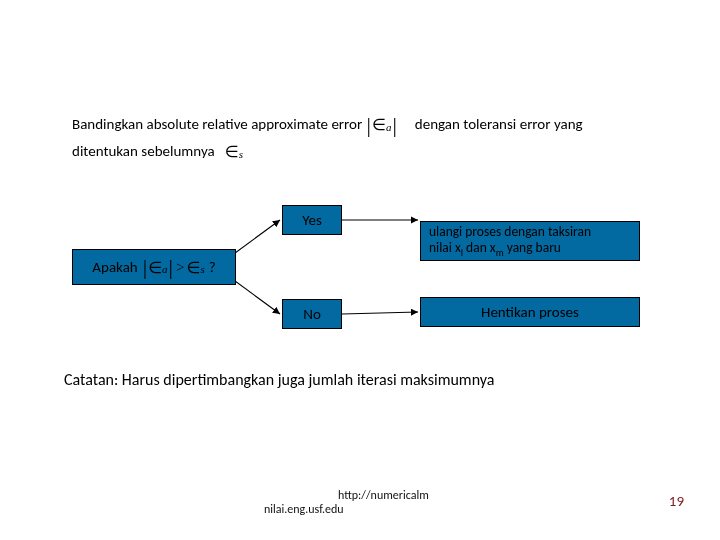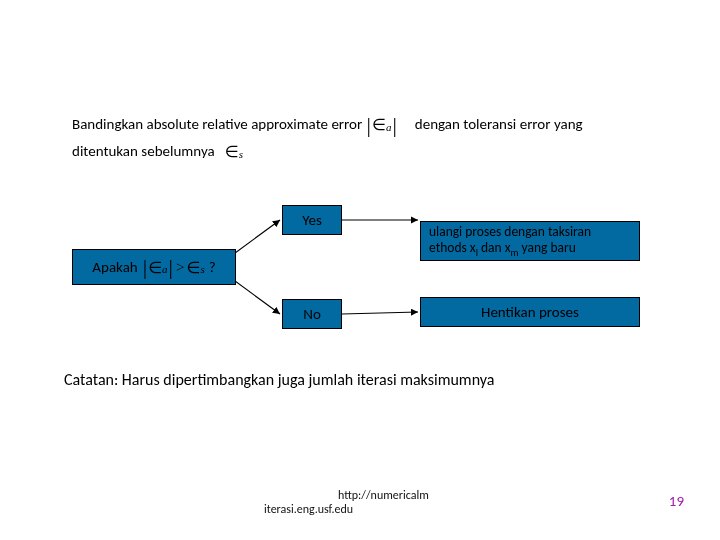--- a/index.html
+++ b/index.html
@@ -121,21 +121,21 @@
   .ethods {
     position: absolute;
     left: 264px;
     bottom: -6px;
   }
   .pagenum {
     position: absolute;
     right: 36px;
     bottom: 0;
     font-size: 15px;
-    color: #a21caf;
+    color: #7f1d1d;
   }
   .subm { font-size: 10px; vertical-align: sub; }
   svg.lines {
     position: absolute;
     left: 0; top: 0;
     width: 100%; height: 100%;
     overflow: visible;
     pointer-events: none;
   }
 </style>
@@ -191,28 +191,28 @@
       </span>
       <span>?</span>
     </div>
 
     <div class="box yes-box">Yes</div>
     <div class="box no-box">No</div>
 
     <div class="box repeat-box">
       <div>
         <span>ulangi proses dengan taksiran</span><br>
-        <span>ethods x</span><span class="subm">l</span><span> dan x</span><span class="subm">m</span><span> yang baru</span>
+        <span>nilai x</span><span class="subm">l</span><span> dan x</span><span class="subm">m</span><span> yang baru</span>
       </div>
     </div>
 
     <div class="box stop-box">Hentikan proses</div>
 
   </div>
 </div>
 
 <div class="note">Catatan: Harus dipertimbangkan juga jumlah iterasi maksimumnya</div>
 
 <div class="footer">
   <span class="url">http://numericalm</span>
-  <span class="ethods">iterasi.eng.usf.edu</span>
+  <span class="ethods">nilai.eng.usf.edu</span>
   <span class="pagenum">19</span>
 </div>
 
 </body></html>

